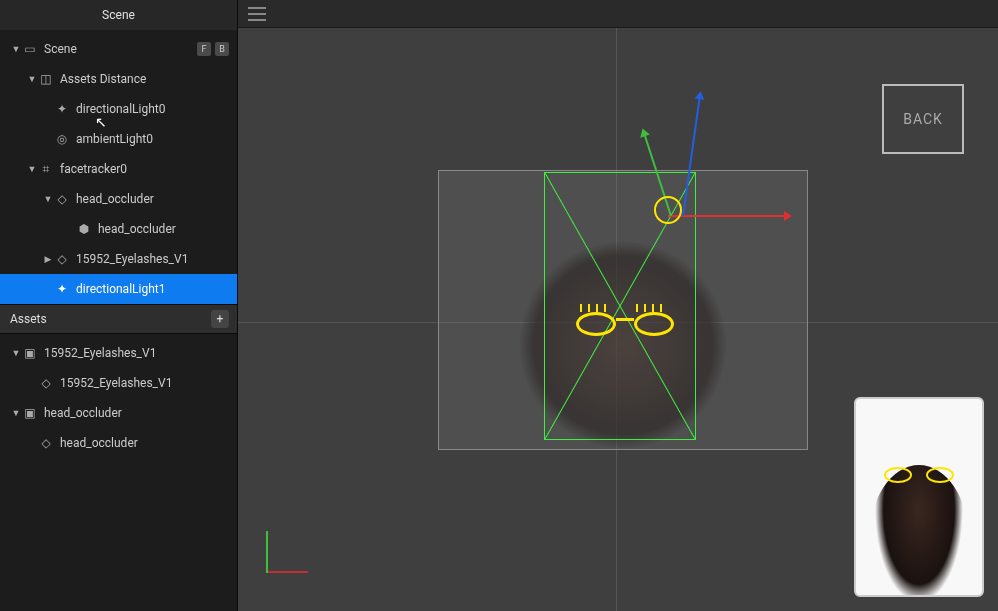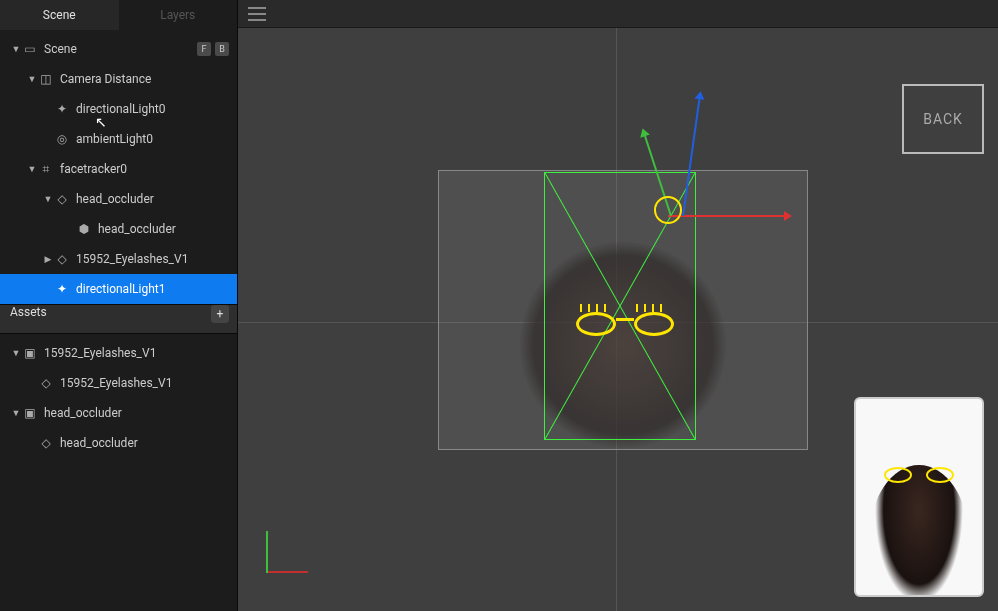--- a/index.html
+++ b/index.html
@@ -85,20 +85,21 @@
   font-size: 9px;
   display: flex;
   align-items: center;
   justify-content: center;
   color: #ccc;
 }
 .section-hdr {
   height: 30px;
   background: #2e2e2e;
   display: flex;
+  align-items: center;
   padding: 0 8px 0 10px;
   font-size: 12px;
   color: #ddd;
   border-top: 1px solid #0a0a0a;
   border-bottom: 1px solid #0a0a0a;
 }
 .section-hdr .spacer { flex: 1; }
 .add-btn {
   width: 18px; height: 18px;
   background: #444;
@@ -291,21 +292,21 @@
 }
 .small-axes .ax-g {
   position: absolute;
   left: 0; bottom: 0;
   width: 2px; height: 42px;
   background: #3ec03e;
 }
 
 .back-box {
   position: absolute;
-  right: 14px; top: 84px;
+  right: 34px; top: 84px;
   width: 82px; height: 70px;
   border: 2px solid #bbb;
   display: flex;
   align-items: center;
   justify-content: center;
   color: #aaa;
   font-size: 14px;
   letter-spacing: 1px;
   cursor: pointer;
 }
@@ -350,37 +351,36 @@
   pointer-events: none;
   z-index: 100;
 }
 </style>
 </head>
 <body>
 
 <div class="sidebar">
   <div class="tab-row">
     <div class="tab active">Scene</div>
-    <div class="tab">Layers</div>
   </div>
 
   <div class="tree">
     <div class="tree-row indent-0">
       <span class="caret">▼</span>
       <span class="icon">▭</span>
       <span class="label">Scene</span>
       <span class="badges">
         <span class="badge">F</span>
         <span class="badge">B</span>
       </span>
     </div>
     <div class="tree-row indent-1">
       <span class="caret">▼</span>
       <span class="icon">◫</span>
-      <span class="label">Camera Distance</span>
+      <span class="label">Assets Distance</span>
     </div>
     <div class="tree-row indent-2">
       <span class="caret"></span>
       <span class="icon">✦</span>
       <span class="label">directionalLight0</span>
     </div>
     <div class="tree-row indent-2">
       <span class="caret"></span>
       <span class="icon">◎</span>
       <span class="label">ambientLight0</span>

